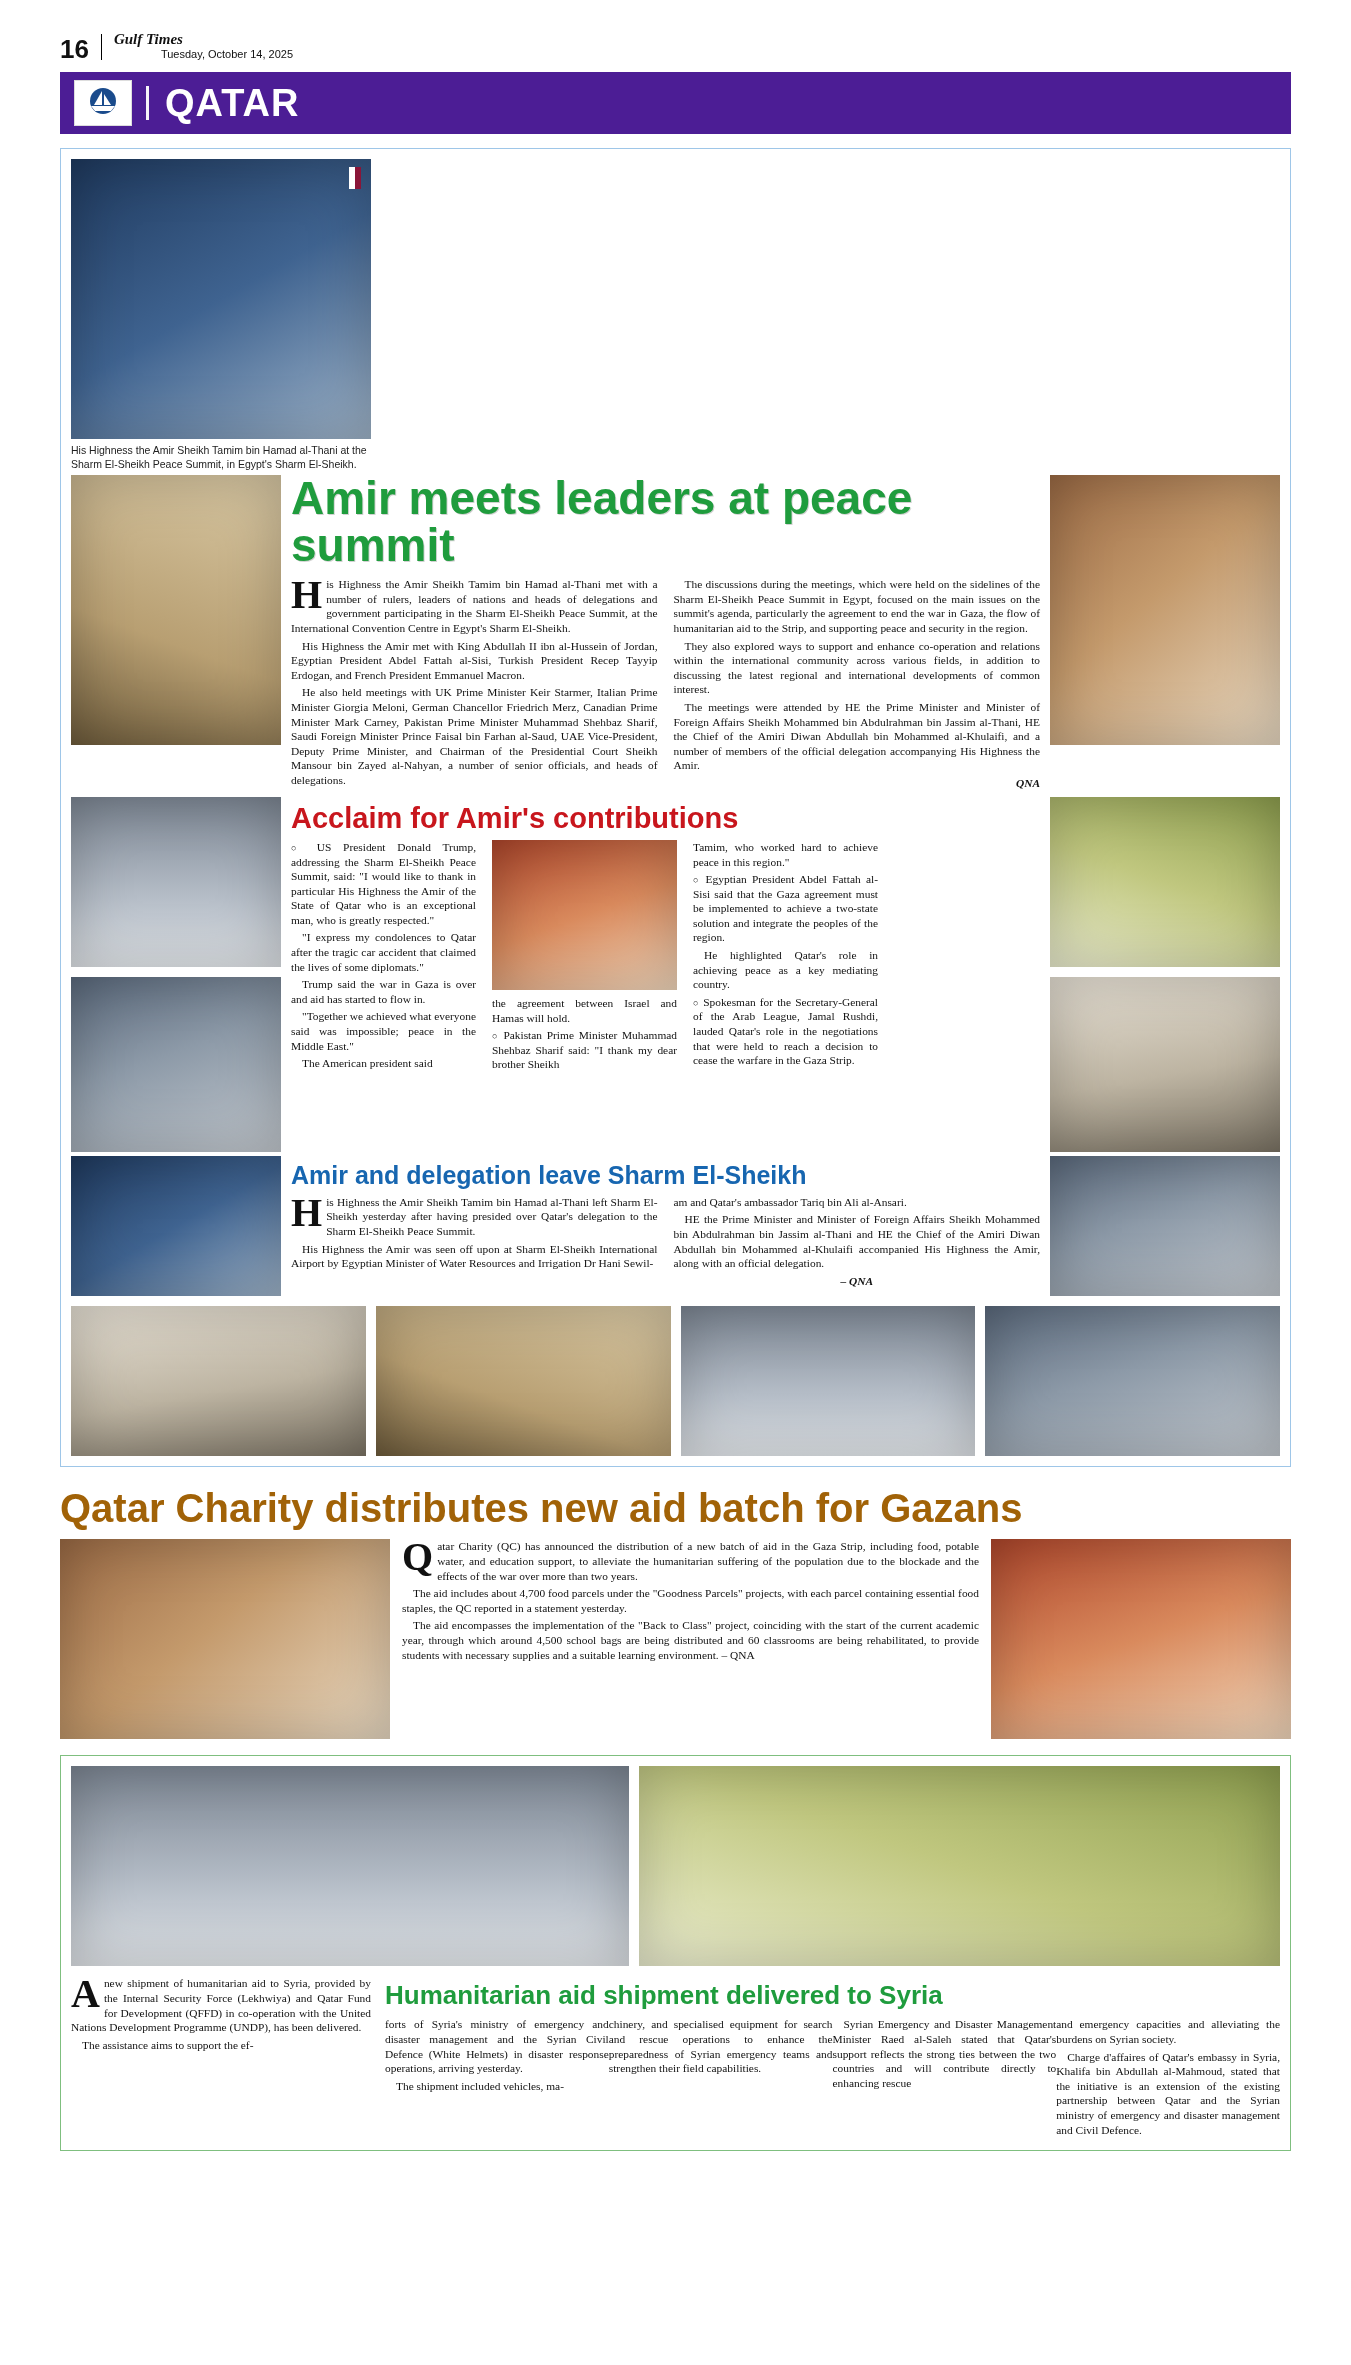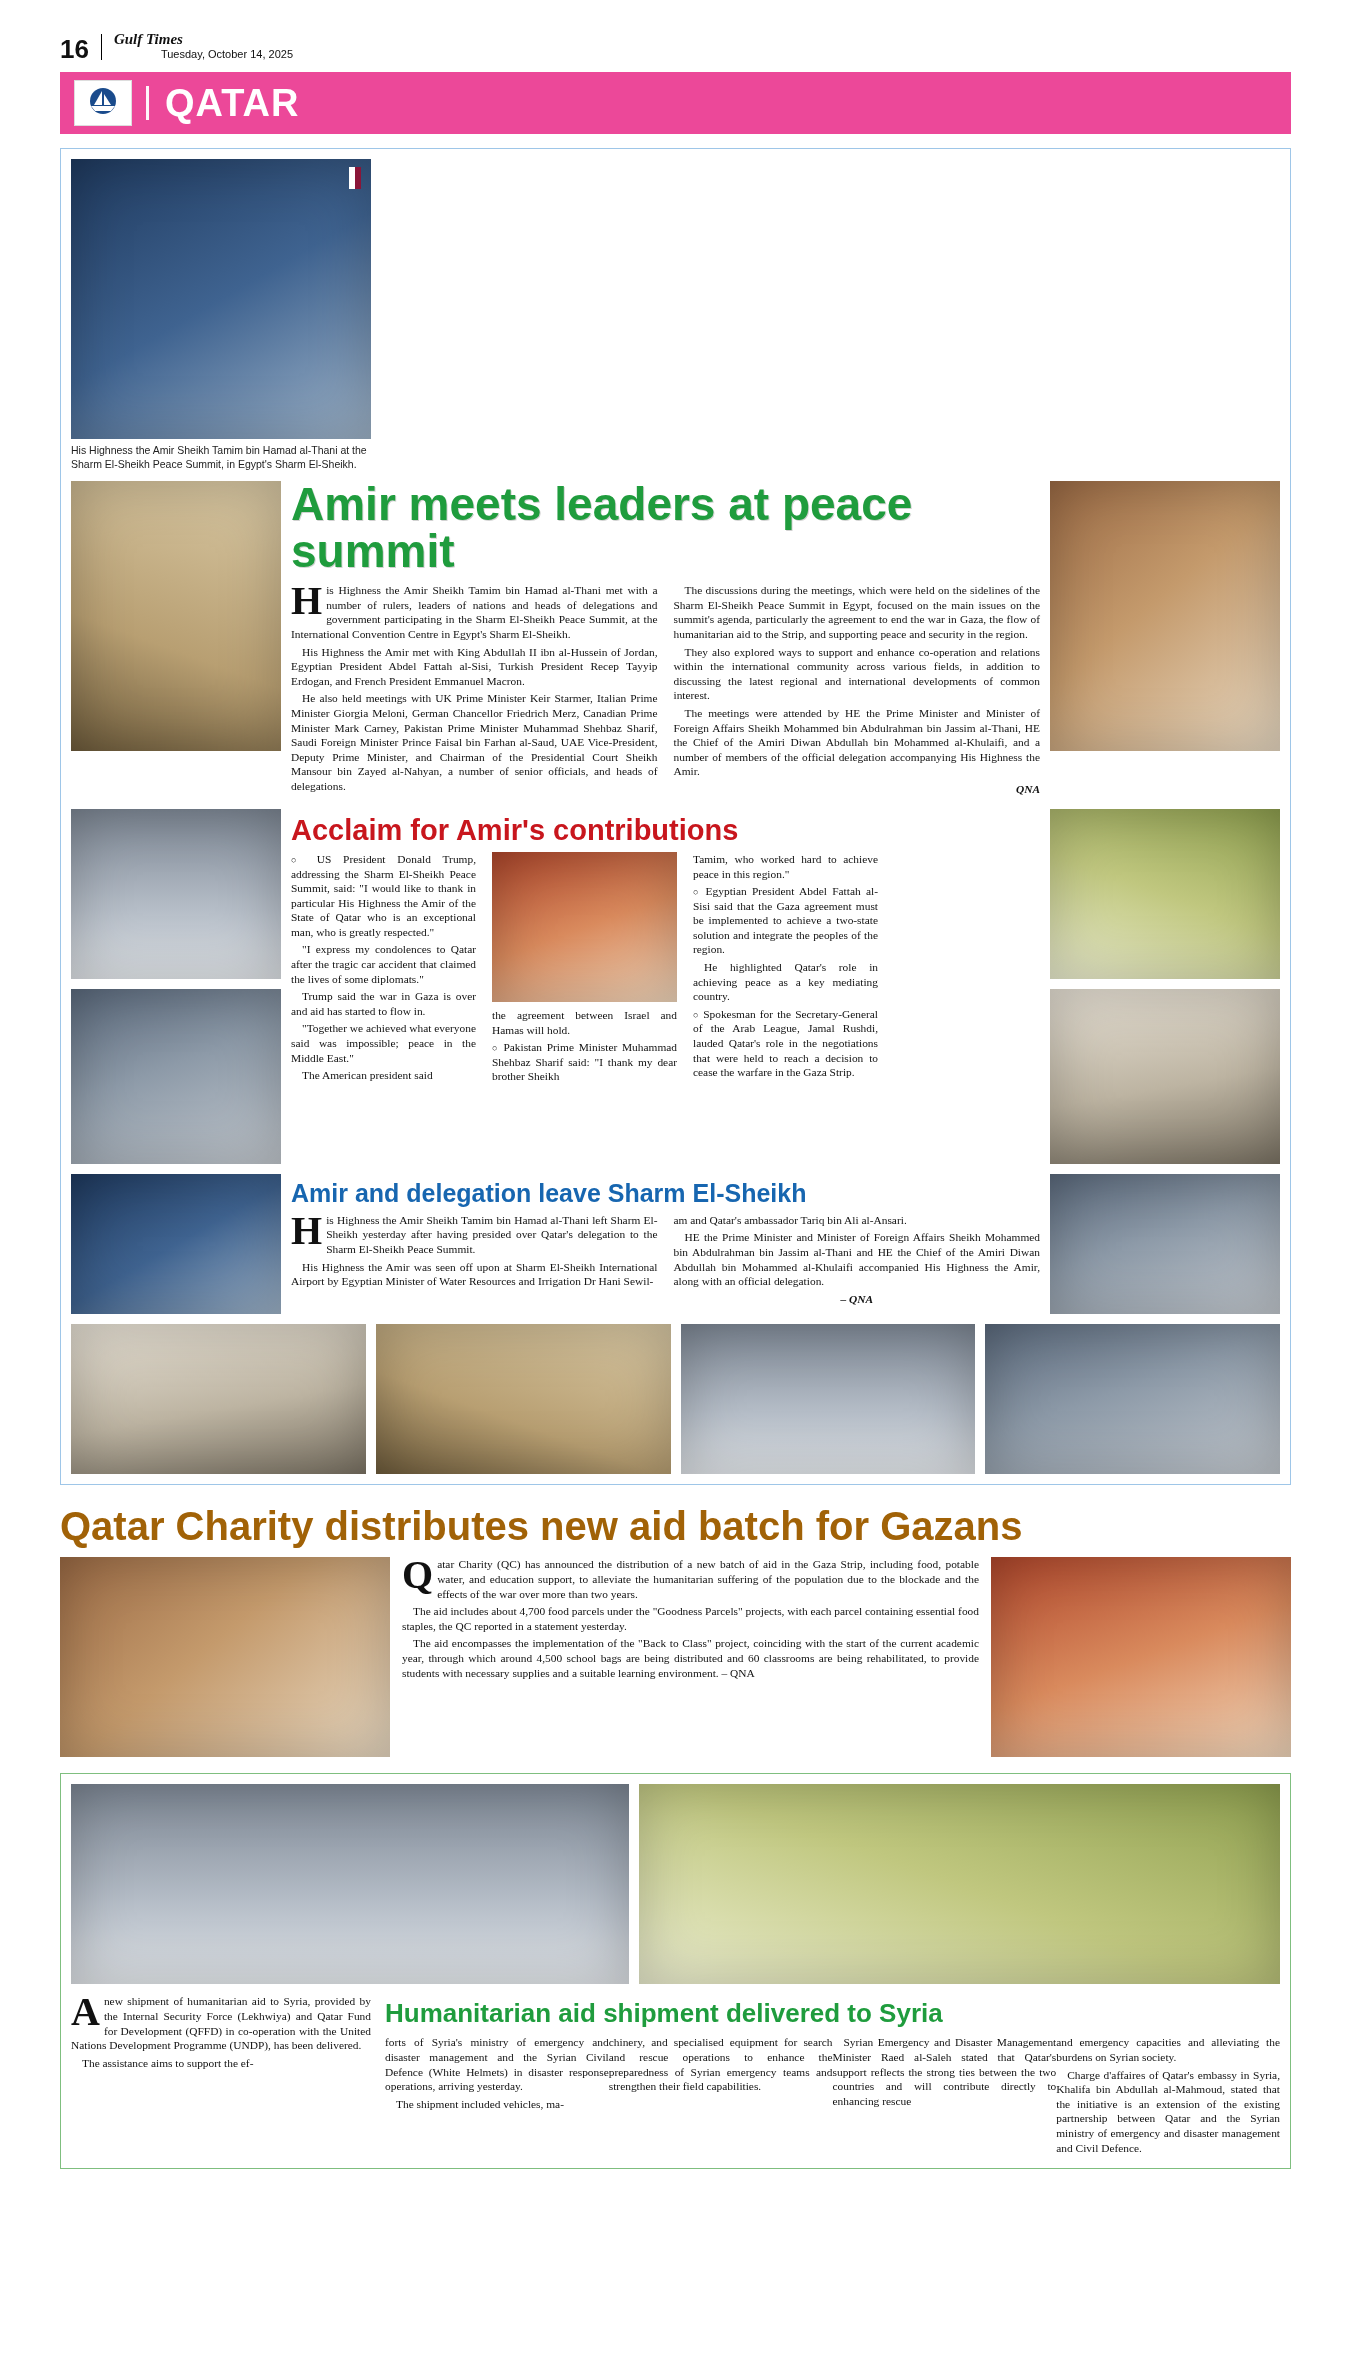--- a/index.html
+++ b/index.html
@@ -19,21 +19,21 @@
   .folio { font-family:"Liberation Sans", sans-serif; font-weight:bold; font-size:26px; line-height:1; }
   .mast-rule { width:1px; background:#000; height:26px; margin:0 2px 2px 2px; }
   .mast-text { line-height:1.1; padding-bottom:2px; }
   .mast-title { font-family:"Liberation Serif", serif; font-weight:bold; font-style:italic; font-size:15px; }
   .mast-date { font-family:"Liberation Sans", sans-serif; font-size:11px;margin-left:47px; }
 
   
   .sectionbar {
     margin-top:10px;
     height:62px;
-    background:#ec4899;
+    background:#4c1d95;
     display:flex; align-items:center;
     padding-left:14px;
     color:#fff;
   }
   .logo-badge {
     width:58px; height:46px; background:#fff; border:1px solid #ddd;
     display:flex; align-items:center; justify-content:center; margin-right:14px;
   }
   .logo-badge svg { display:block; }
   .bar-divider { width:3px; height:34px; background:#fff; margin-right:16px; opacity:.95; }
@@ -99,21 +99,21 @@
   }
   p.body.indent { text-indent:11px; }
   .qna { font-style:italic; font-weight:bold; }
   .dropcap::first-letter {
     float:left; font-size:40px; line-height:32px; padding:2px 4px 0 0;
     font-family:"Liberation Serif", serif; font-weight:bold;
   }
   .bullet::before { content:"\25CB  "; font-size:9px; }
 
   
-  .mid { display:flex; gap:10px; margin-top:10px; }
+  .mid { display:flex; gap:10px; margin-top:4px; }
   .stack { display:flex; flex-direction:column; gap:10px; }
 
   .filmstrip { display:flex; gap:10px; margin-top:10px; }
   .filmstrip .ph { flex:1; height:150px; }
 
   
   .charity-head {
     font-family:"Liberation Sans", sans-serif; font-weight:bold;
     font-size:40px; line-height:1.05; color:#a16207; margin:20px 0 10px 0;
   }

